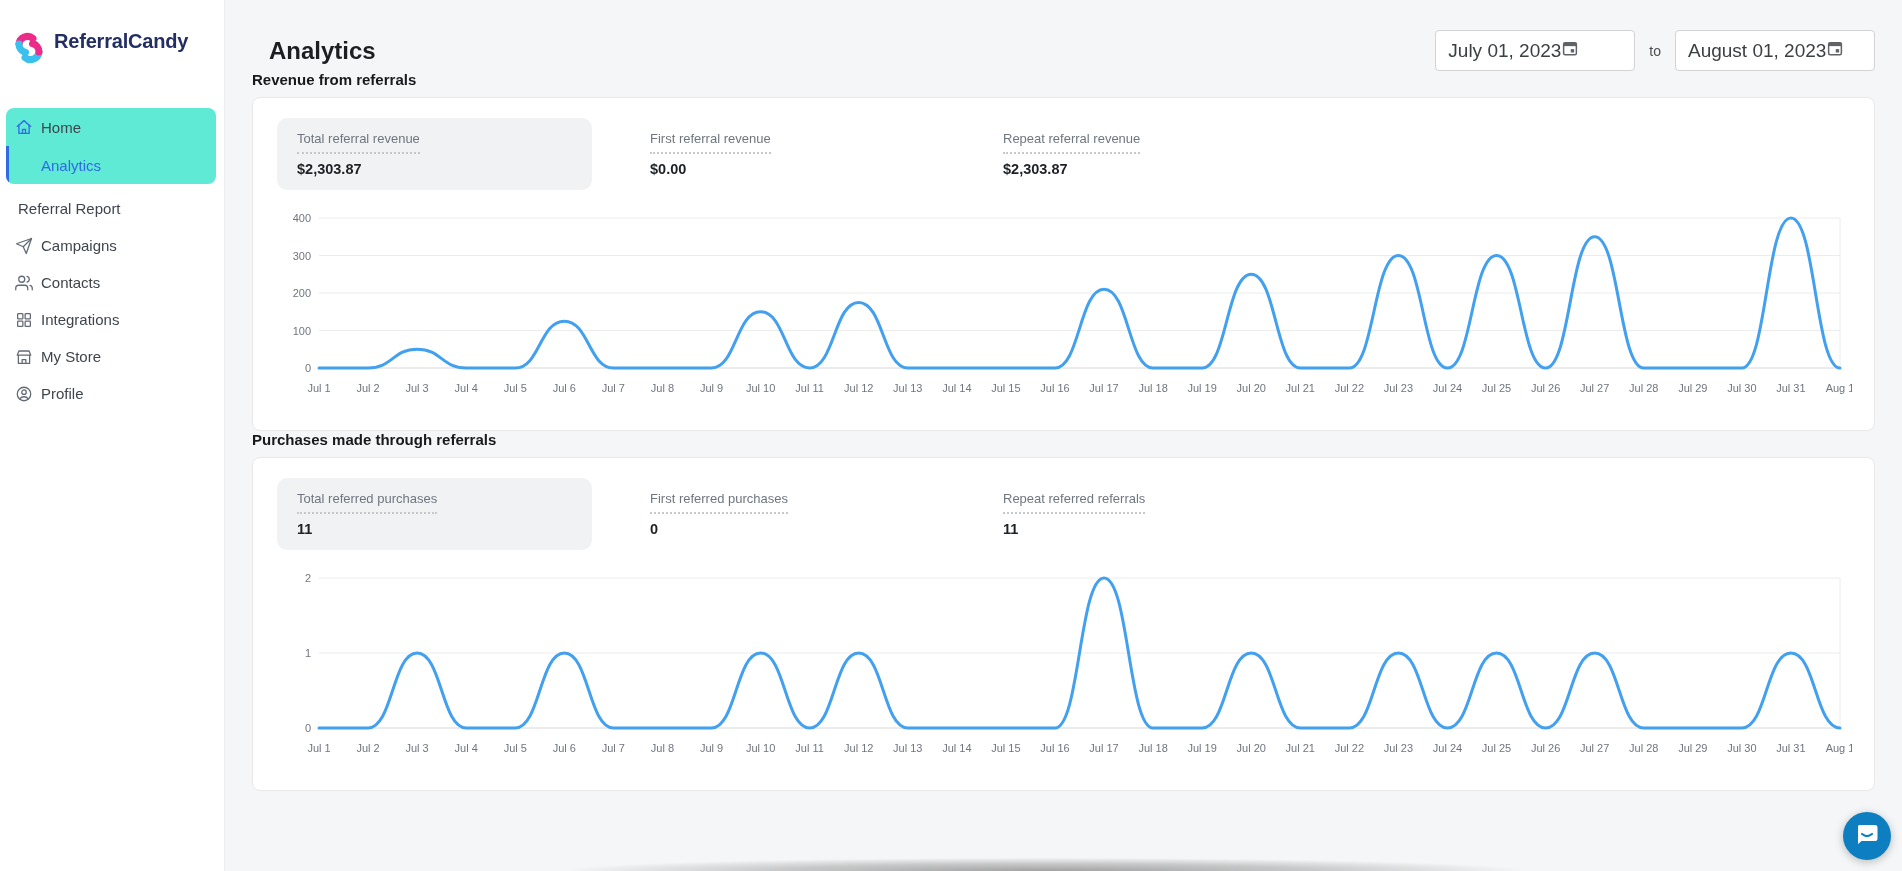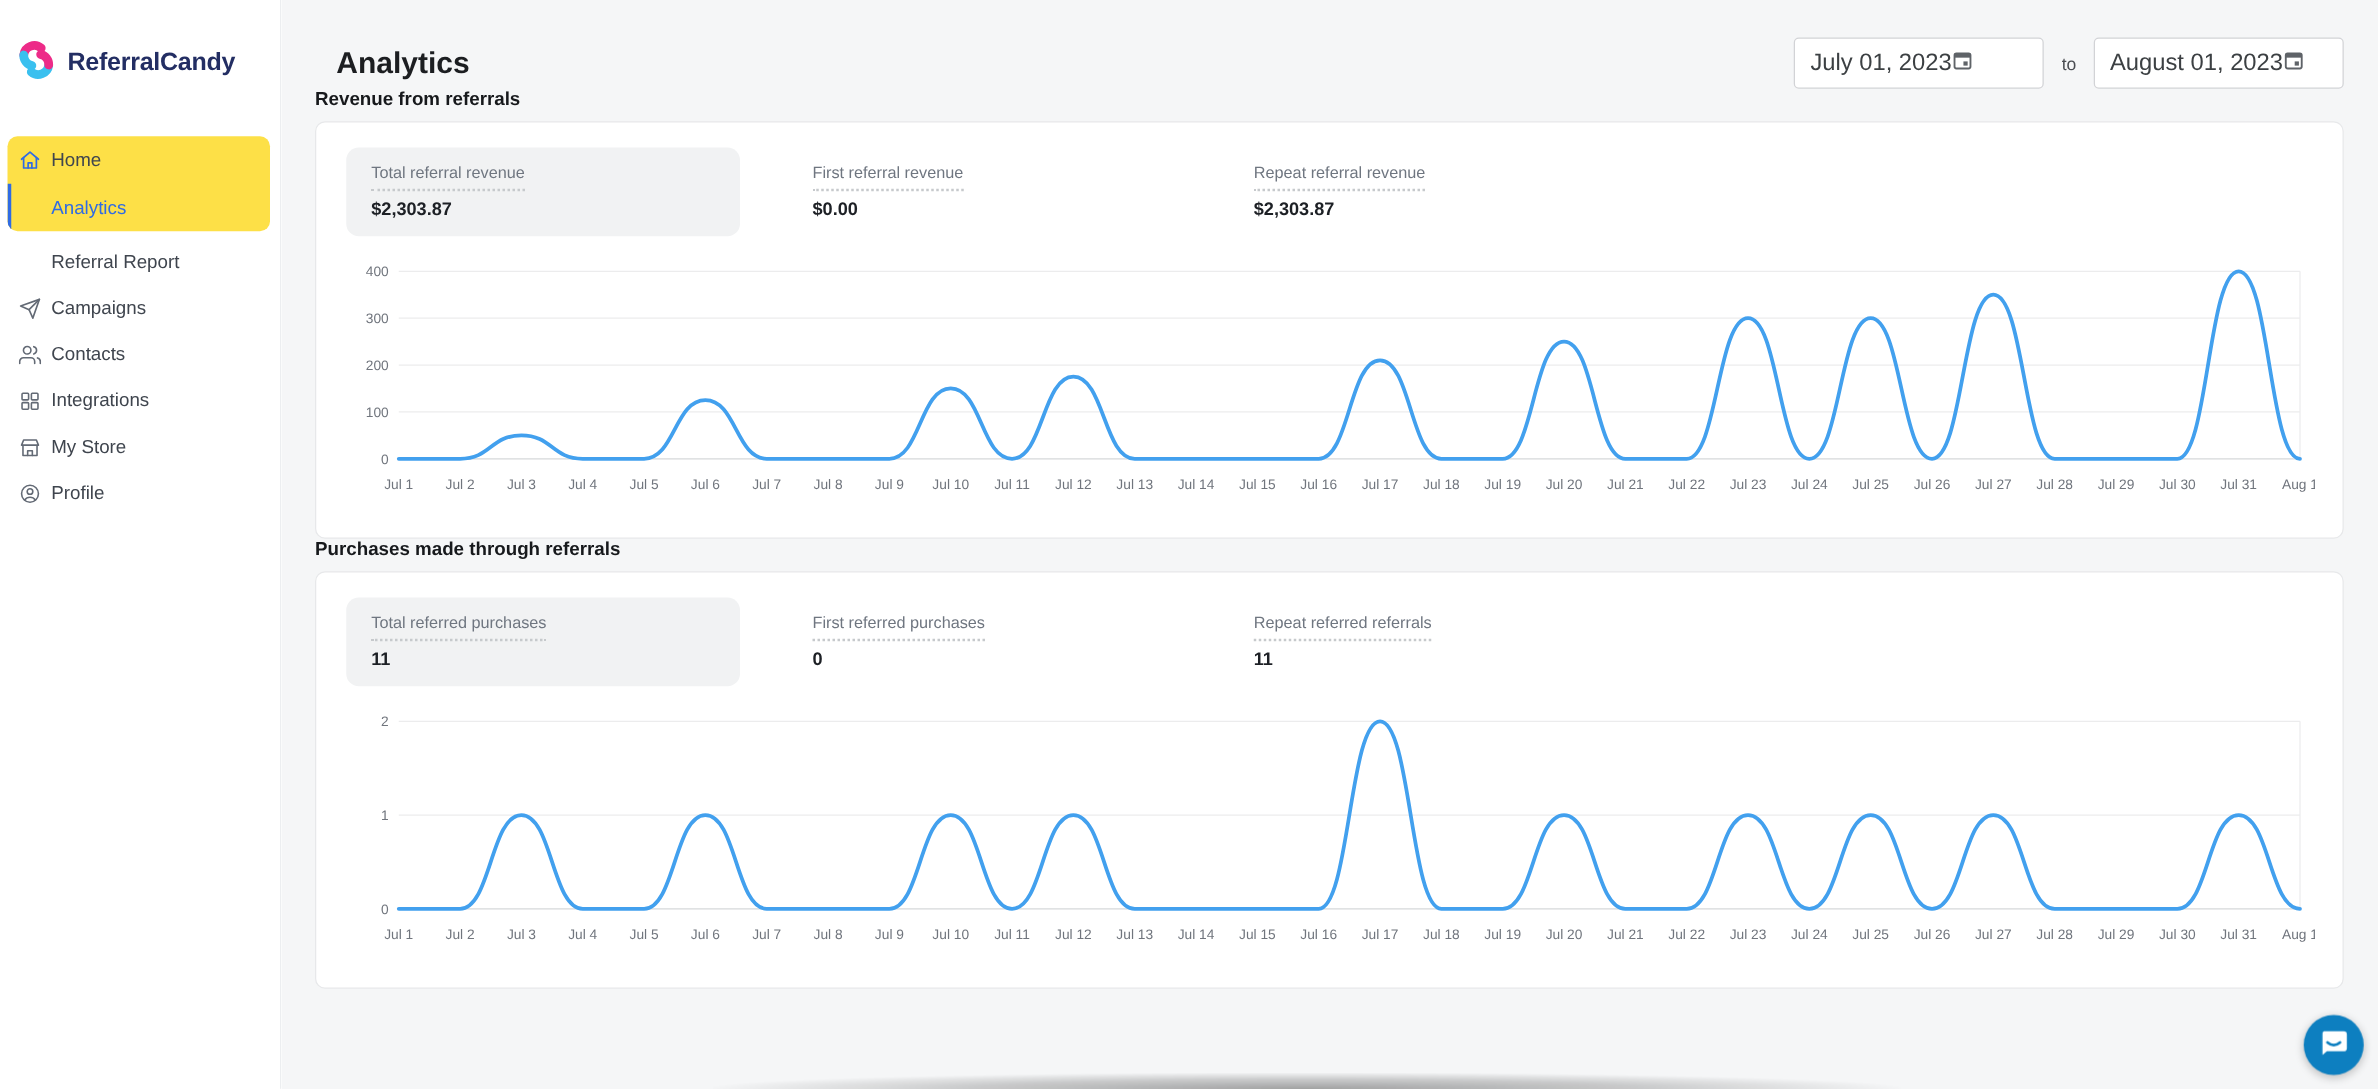--- a/index.html
+++ b/index.html
@@ -2,33 +2,33 @@
 <html><head>
 <meta charset="utf-8">
 <style>
   * { margin:0; padding:0; box-sizing:border-box; }
   html,body { width:1902px; height:871px; overflow:hidden; background:#f5f6f7;
               font-family:"Liberation Sans","DejaVu Sans",sans-serif; }
 
   
   .sidebar { position:fixed; left:0; top:0; width:225px; height:871px; background:#ffffff;
              border-right:1px solid #eceef0; z-index:5; }
-  .logo { display:flex; align-items:center; gap:7px; padding:30px 0 0 11px; }
+  .logo { display:flex; align-items:flex-start; gap:7px; padding:30px 0 0 11px; }
   .logo-text { font-size:20px; font-weight:700; color:#232e63; letter-spacing:-0.2px; }
   .nav { margin-top:38px; }
-  .nav-active-group { background:#fde047; border-radius:8px; margin:0 8px 6px 6px; overflow:hidden; }
+  .nav-active-group { background:#5eead4; border-radius:8px; margin:0 8px 6px 6px; overflow:hidden; }
   .nav-row { display:flex; align-items:center; height:38px; padding-left:9px; cursor:pointer;
              font-size:15px; color:#3f454e; }
   .nav-row .nicon { width:18px; height:18px; margin-right:8px; flex:0 0 18px; display:flex; align-items:center; }
   .nav-sub { display:flex; align-items:center; height:38px; padding-left:35px; font-size:15px;
              color:#3f454e; cursor:pointer; position:relative; }
   .nav-sub.active { color:#2f6be4; }
   .active-bar { position:absolute; left:0; top:0; width:3px; height:100%; background:#2f6be4; }
   .nav > .nav-row, .nav > .nav-sub { height:37px; padding-left:15px; }
-  .nav > .nav-sub { padding-left:41px; }
+  .nav > .nav-sub { padding-left:18px; }
 
   
   .main { margin-left:225px; padding:0 27px; }
   .topbar { display:flex; align-items:center; justify-content:space-between; padding-top:30px; }
   .page-title { font-size:24px; font-weight:700; color:#1c1e21; margin-left:17px; }
   .controls { display:flex; align-items:center; gap:14px; }
   .date-input { display:flex; align-items:center; justify-content:flex-start; width:200px; height:41px;
                 background:#fff; border:1px solid #d2d3d6; border-radius:4px; padding:0 12px;
                 font-size:19px; color:#3c4043; cursor:text; }
   .range-sep { font-size:14px; color:#4a4d52; }

